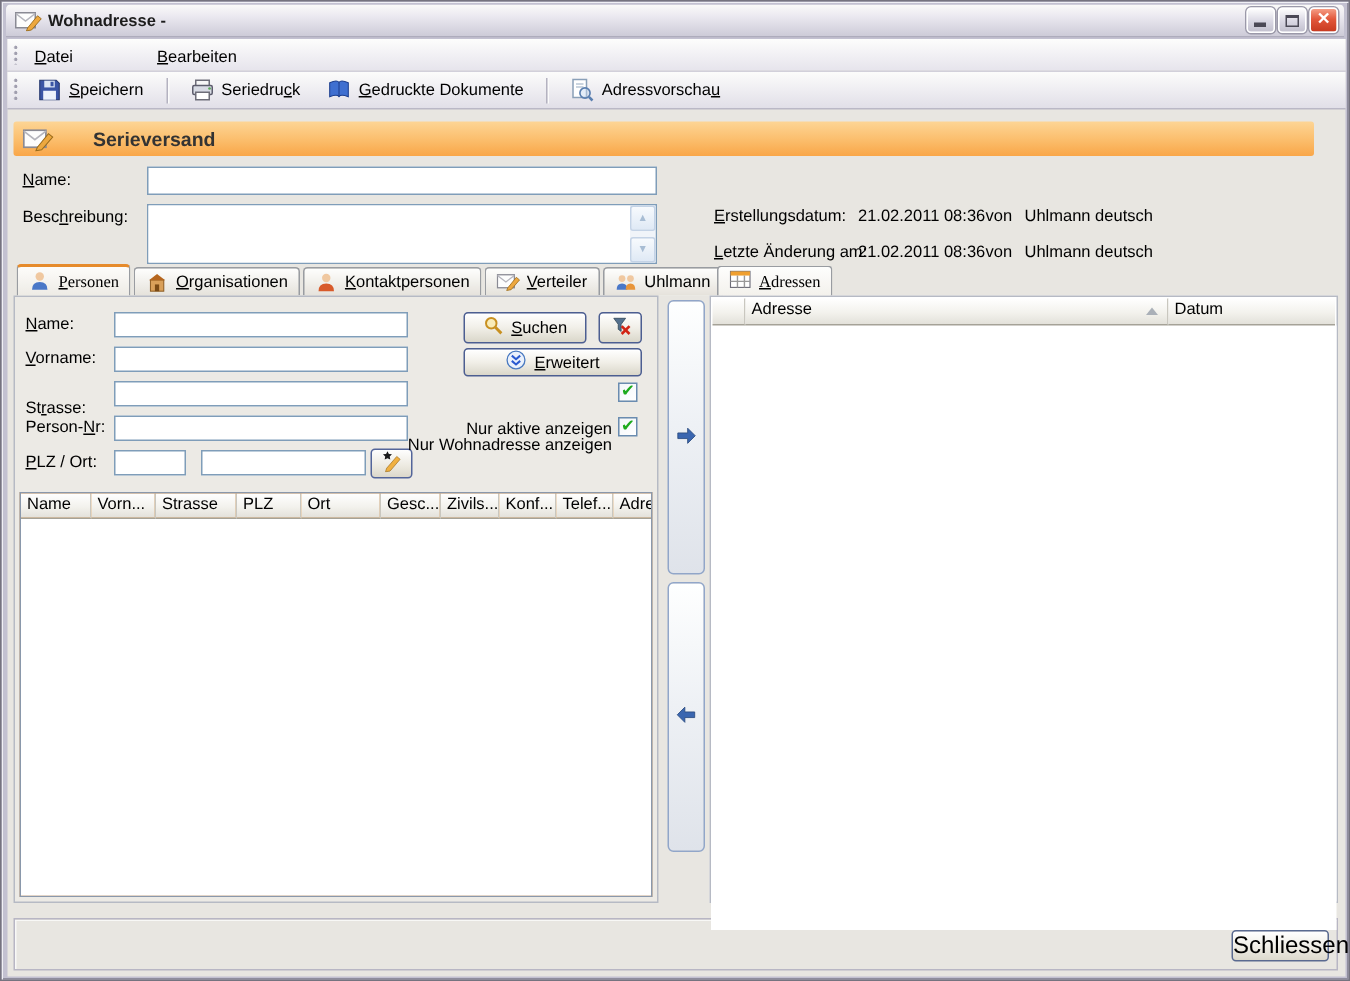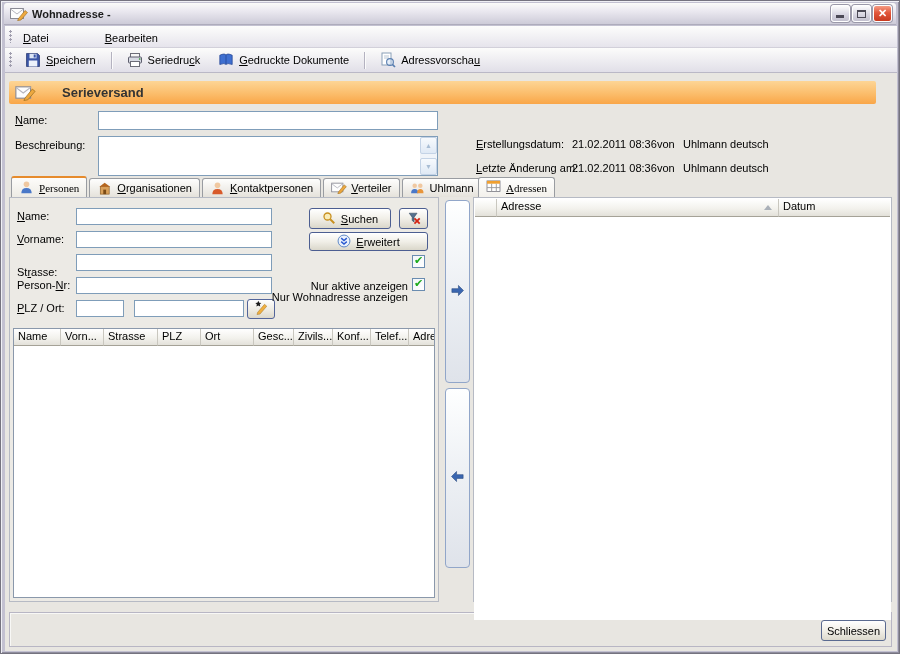--- a/index.html
+++ b/index.html
@@ -177,21 +177,21 @@
 
   
   .footer {
     position:absolute; left:4px; top:586px; width:883px; height:35px;
     background:#e8e6e1; border:1px solid #b8b6c4; box-shadow:inset 1px 1px 0 #f8f8f6;
   }
   #schliessen-btn {
     position:absolute; right:5px; top:7px; width:65px; height:21px;
     border:1px solid #5a6a90; border-radius:3px;
     background:linear-gradient(180deg,#ffffff,#f1efe8 50%,#dcd9cd);
-    font-family:inherit; font-size:11px; cursor:default;
+    font-family:inherit; font-size:16px; cursor:default;
   }
 </style>
 </head>
 <body>
 
 <div class="window">
 
   <div class="titlebar">
     <span class="ticon">
       <svg viewBox="0 0 18 15" width="18" height="15">

